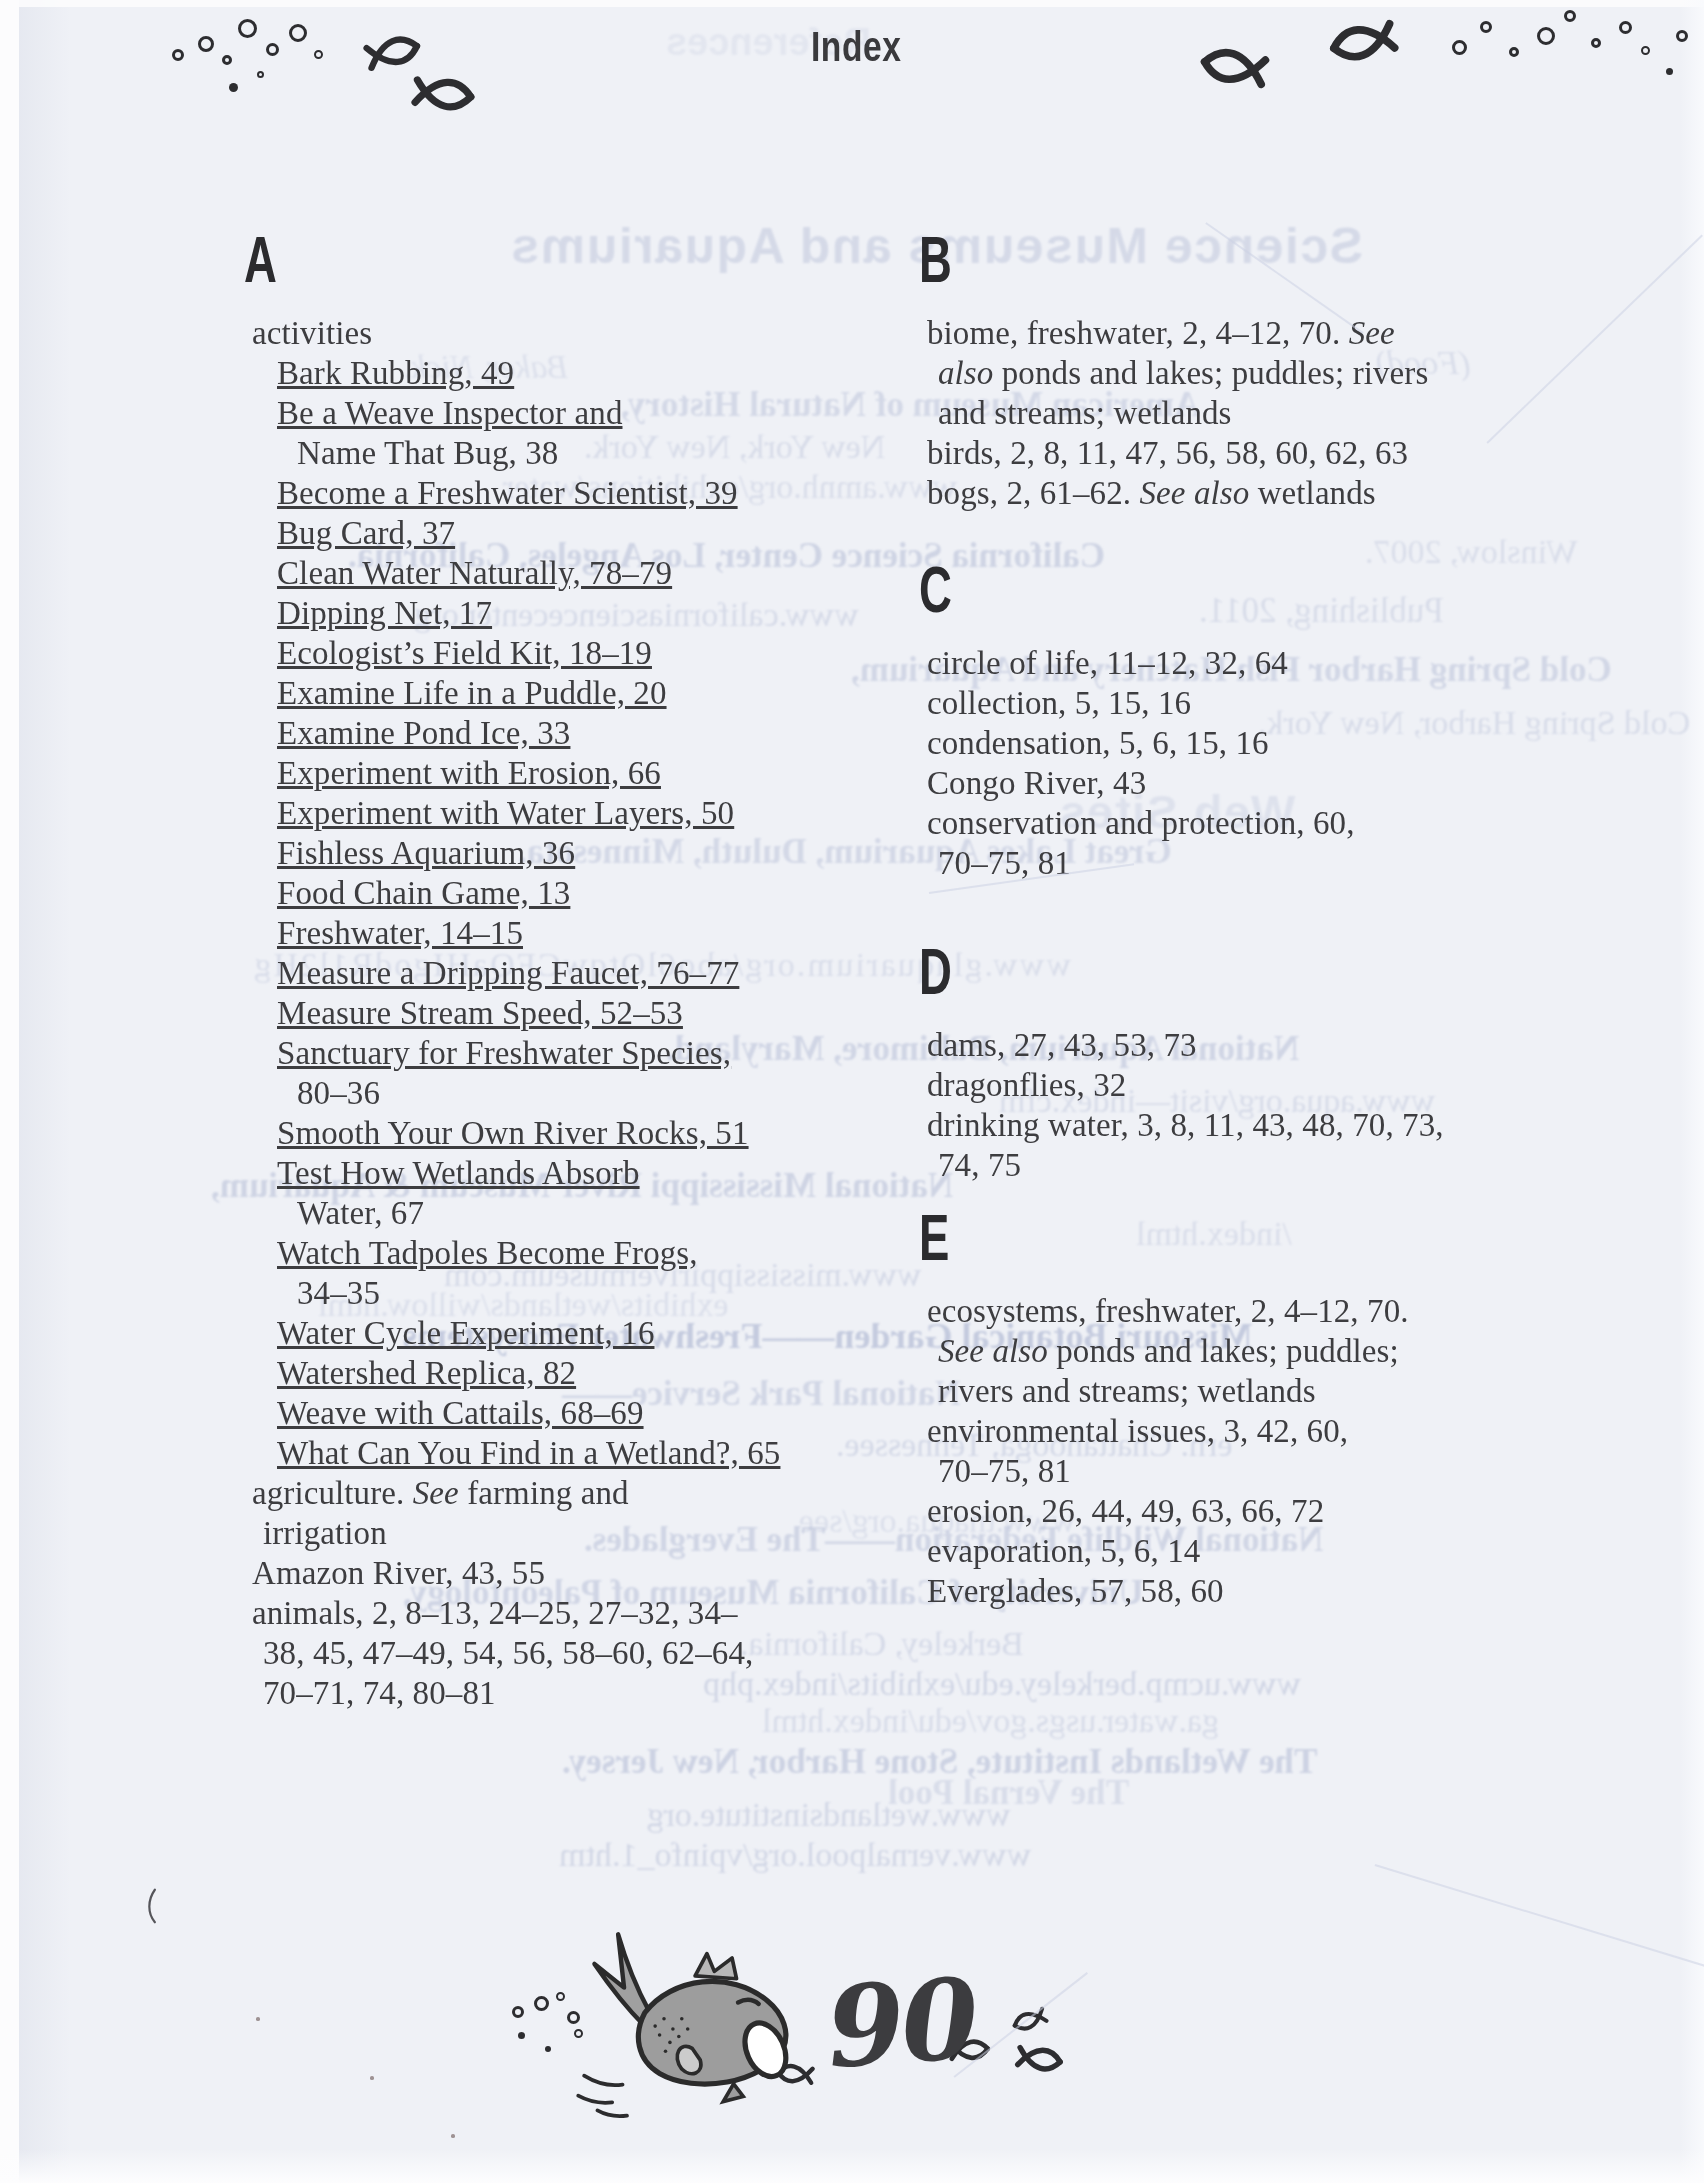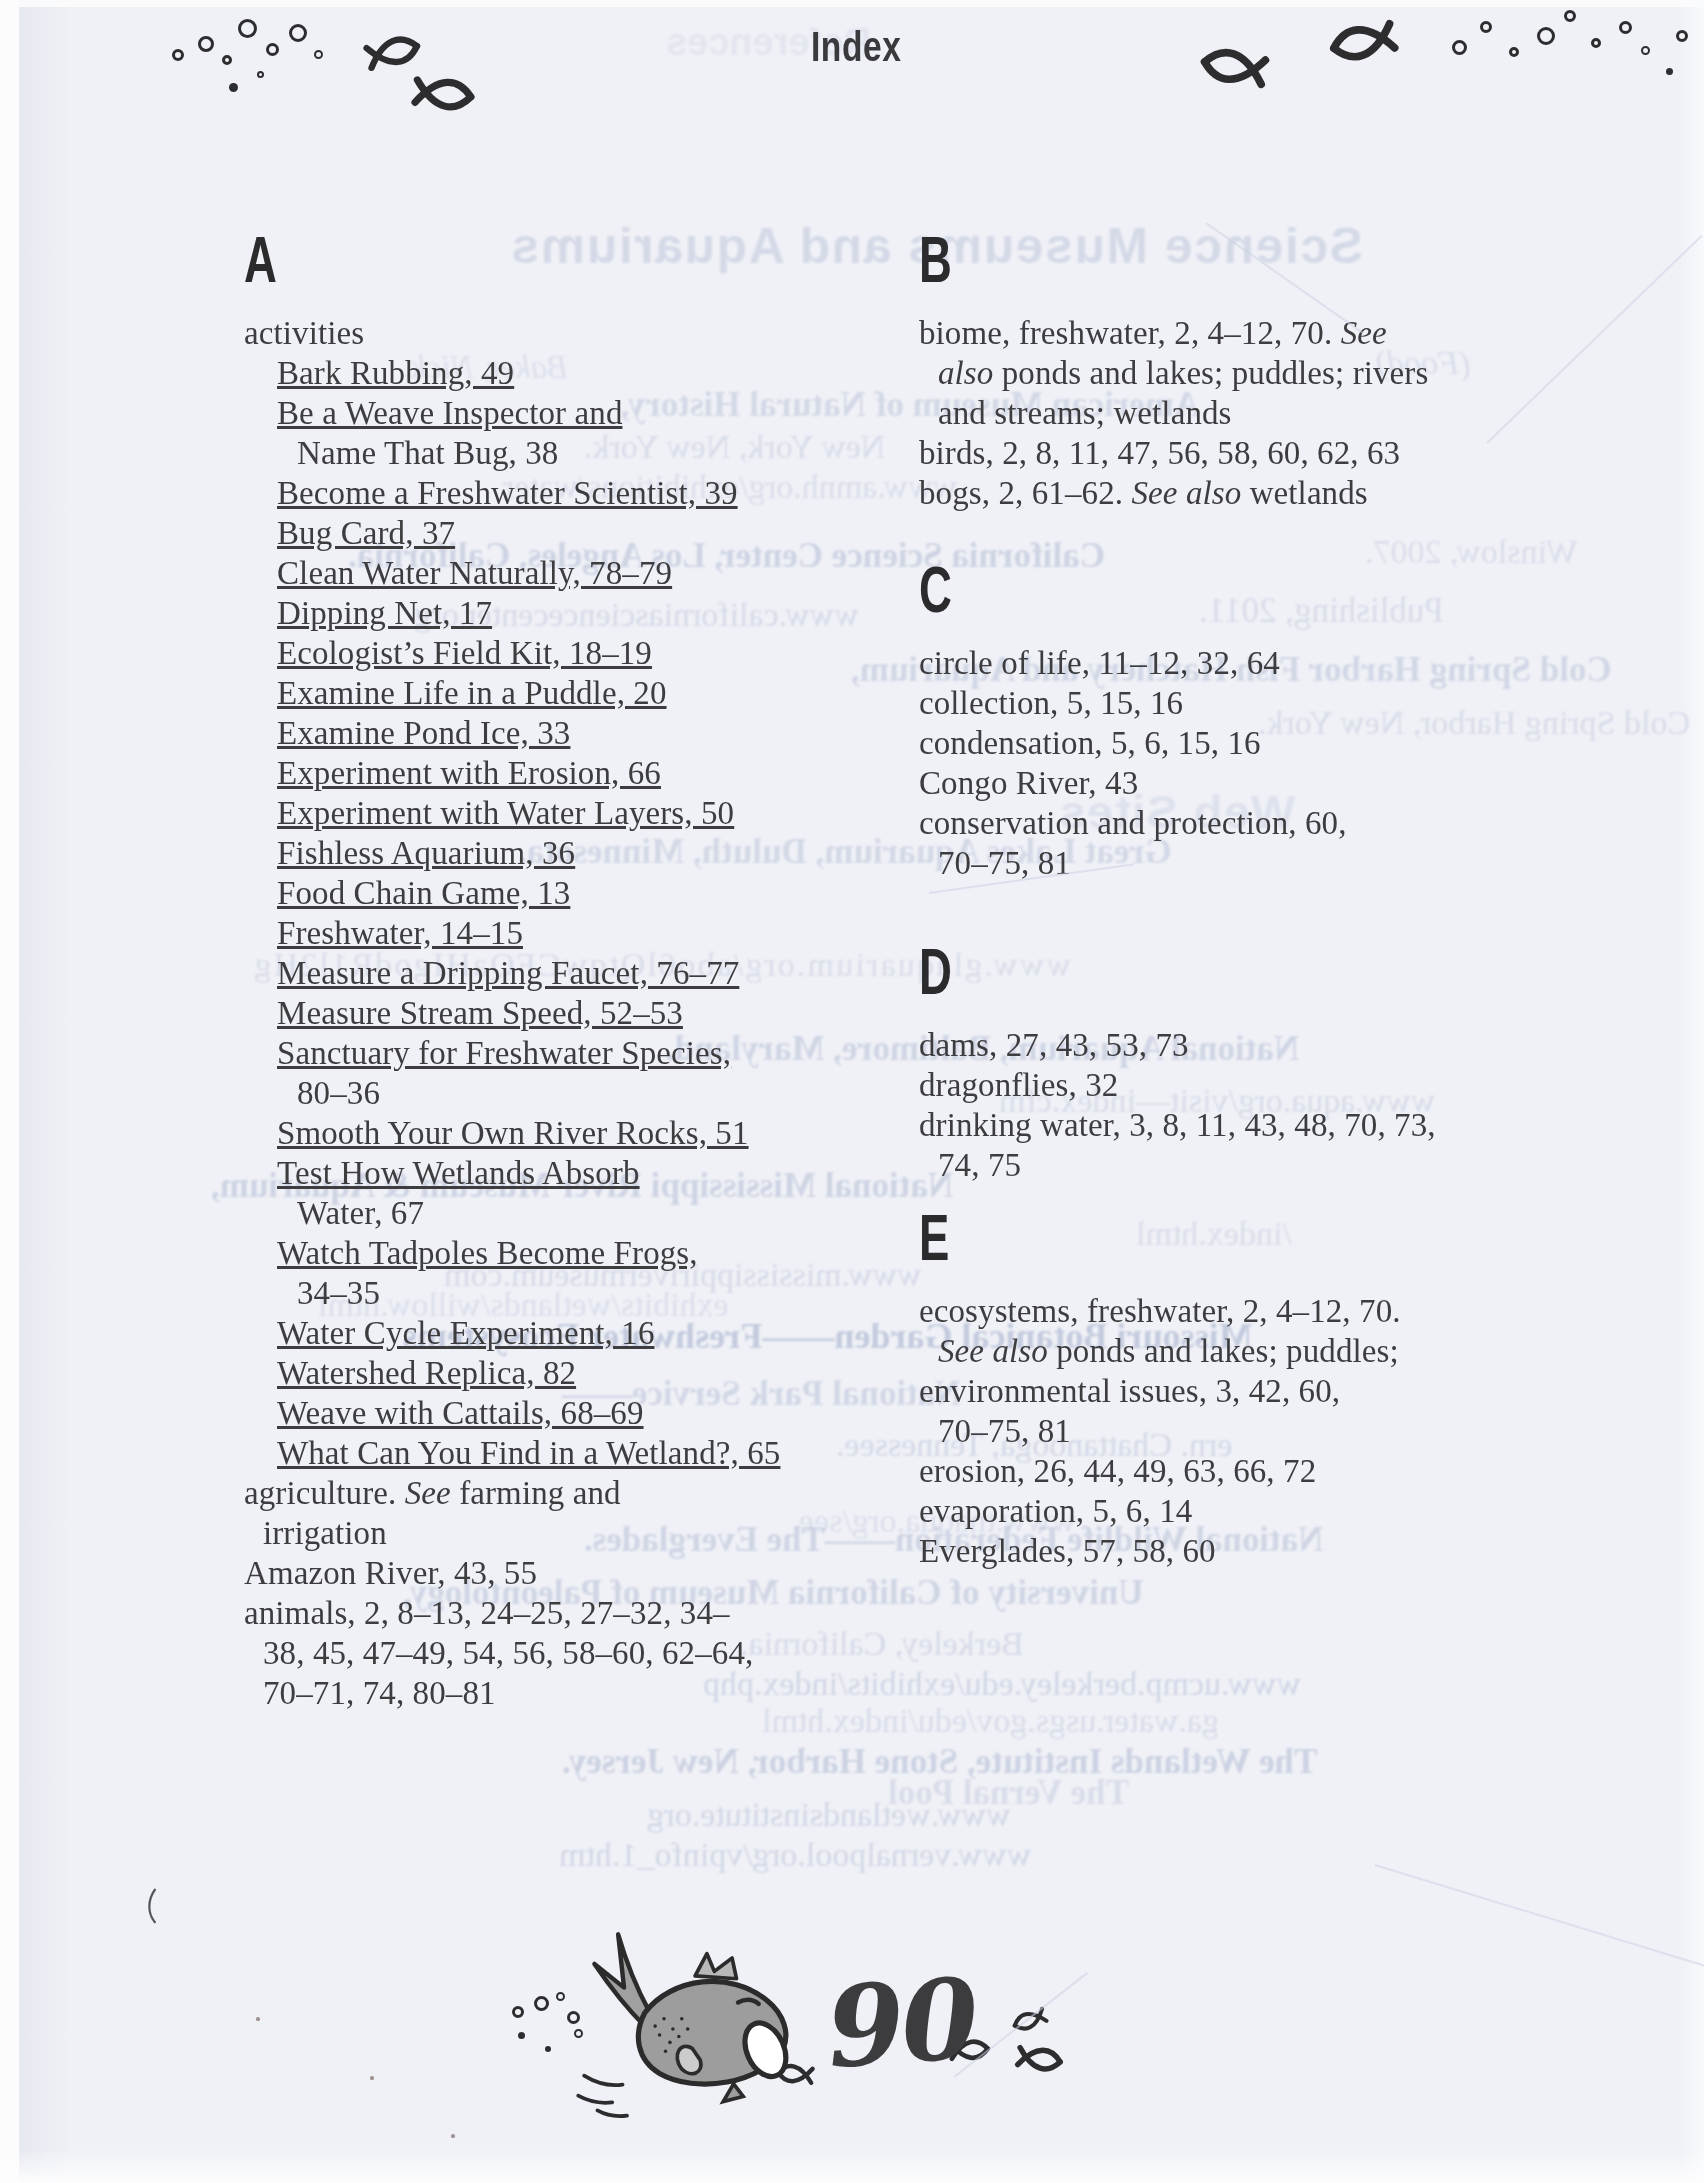--- a/index.html
+++ b/index.html
@@ -32,21 +32,21 @@
   
   .col{position:absolute;top:229px;}
   .col-left{left:244px;width:681px;}
   .col-right{left:919px;width:740px;}
   .section-letter{height:62px;line-height:62px;}
   .section-letter span{display:inline-block;font-family:"Liberation Sans","DejaVu Sans",sans-serif;
     font-weight:700;font-size:65px;color:#2b2b2e;transform:scaleX(.70);transform-origin:left bottom;}
   .sec-entries{margin-top:22px;}
   .line{font-size:33px;line-height:40px;color:#3d3d40;letter-spacing:0.1px;}
   .line i{}
-  .l0{padding-left:0;}
+  .l0{padding-left:0;margin-left:8px;}
   .l0c{padding-left:19px;}
   .l1{padding-left:33px;text-decoration:underline;}
   .l1c{padding-left:53px;}
 
   
   .doodle{position:absolute;}
   .doodle svg{display:block;overflow:visible;}
   .bubble{position:absolute;border-radius:50%;box-sizing:border-box;border:3px solid #2d2d30;}
   .bubble.small{border-width:2.2px;}
   .bubble.fill{background:#2d2d30;border:none;}
@@ -171,20 +171,21 @@
       <div class="sec-entries">
         <div class="line l0">dams, 27, 43, 53, 73</div>
         <div class="line l0">dragonflies, 32</div>
         <div class="line l0">drinking water, 3, 8, 11, 43, 48, 70, 73,</div>
         <div class="line l0c">74, 75</div>
       </div>
       <div class="section-letter" style="margin-top: 22px;"><span>E</span></div>
       <div class="sec-entries">
         <div class="line l0">ecosystems, freshwater, 2, 4–12, 70.</div>
         <div class="line l0c"><i>See also</i> ponds and lakes; puddles;</div>
+        <div class="line l0c">rivers and streams; wetlands</div>
         <div class="line l0">environmental issues, 3, 42, 60,</div>
         <div class="line l0c">70–75, 81</div>
         <div class="line l0">erosion, 26, 44, 49, 63, 66, 72</div>
         <div class="line l0">evaporation, 5, 6, 14</div>
         <div class="line l0">Everglades, 57, 58, 60</div>
       </div>
     </div>
 
   <div id="decor-layer">
       <span class="doodle" style="left: 364px; top: 33px; transform: rotate(-14deg) scaleX(-1);">

